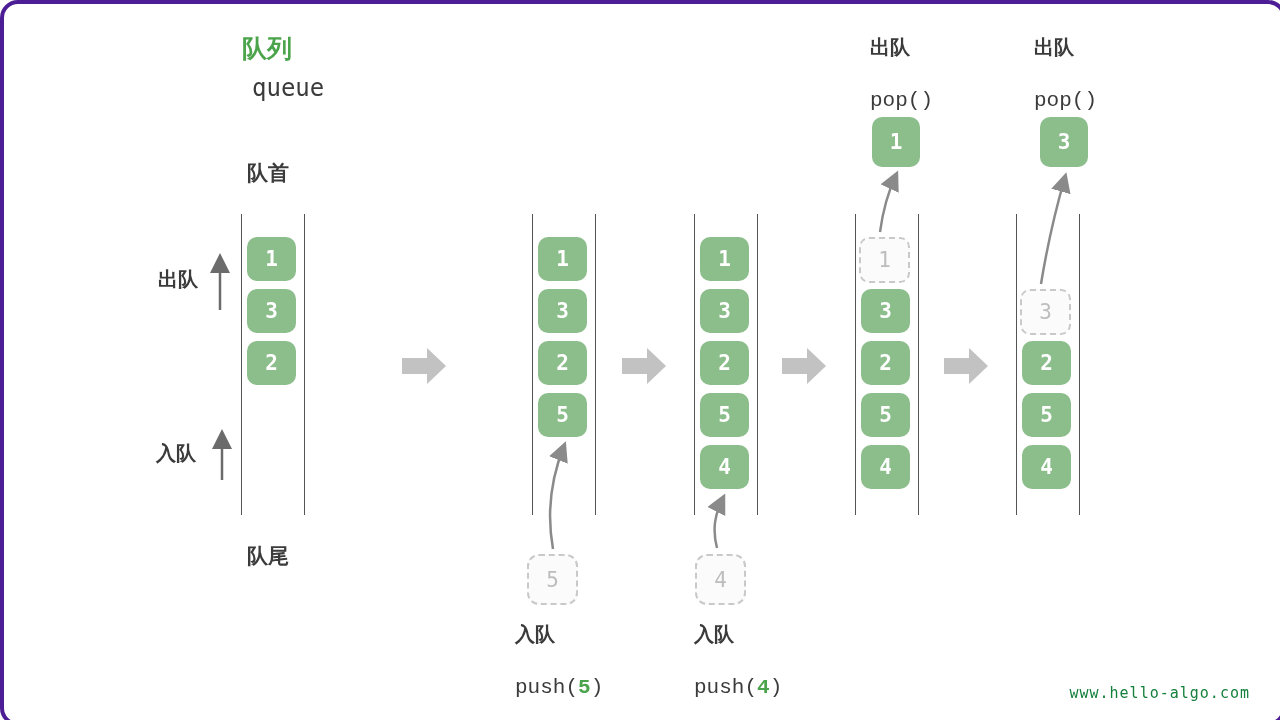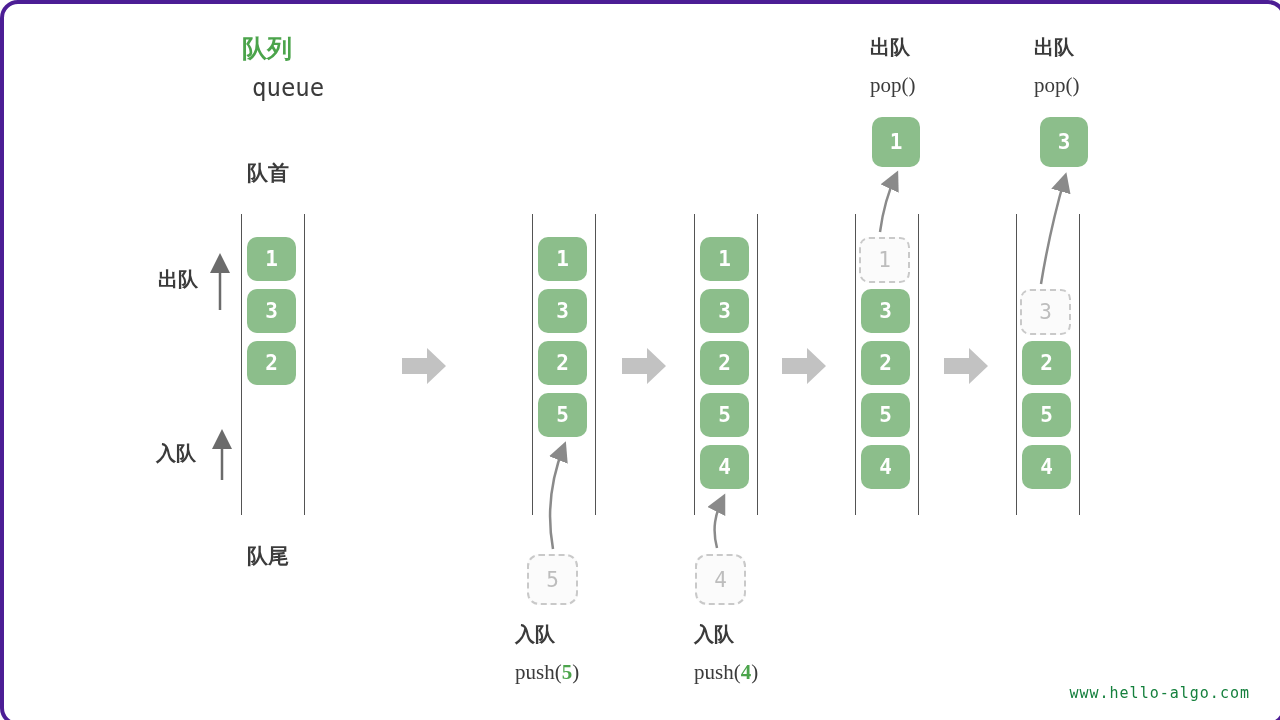--- a/index.html
+++ b/index.html
@@ -41,21 +41,21 @@
     display:flex;align-items:center;justify-content:center;
   }
   .float-box.green{width:48px;height:50px;background:#8cbe8b;color:#fff;}
   .float-box.ghost-float{
     width:47px;height:47px;background:#fbfbfb;color:#bdbdbd;
     border:2px dashed #c9c9c9;border-radius:12px;font-weight:normal;
   }
 
   .op-block{position:absolute;}
   .op-zh{font-size:20px;font-weight:bold;color:#3b3b3b;font-family:"Liberation Sans",sans-serif;}
-  .op-code{font-family:Liberation Serif, serif;font-size:21px;color:#3b3b3b;margin-top:12px;}
+  .op-code{font-family:Liberation Mono, monospace;font-size:21px;color:#3b3b3b;margin-top:28px;}
   .op-code .arg{color:#4ba44b;font-weight:bold;}
   .op-pop-1{left:866px;top:30px;}
   .op-pop-2{left:1030px;top:30px;}
   .op-push-1{left:511px;top:617px;}
   .op-push-2{left:690px;top:617px;}
 
   .watermark{right:32px;bottom:20px;font-size:15px;color:#15803d;letter-spacing:1px;}
 
   svg.overlay{position:absolute;left:0;top:0;width:1278px;height:718px;pointer-events:none;}
 </style>

